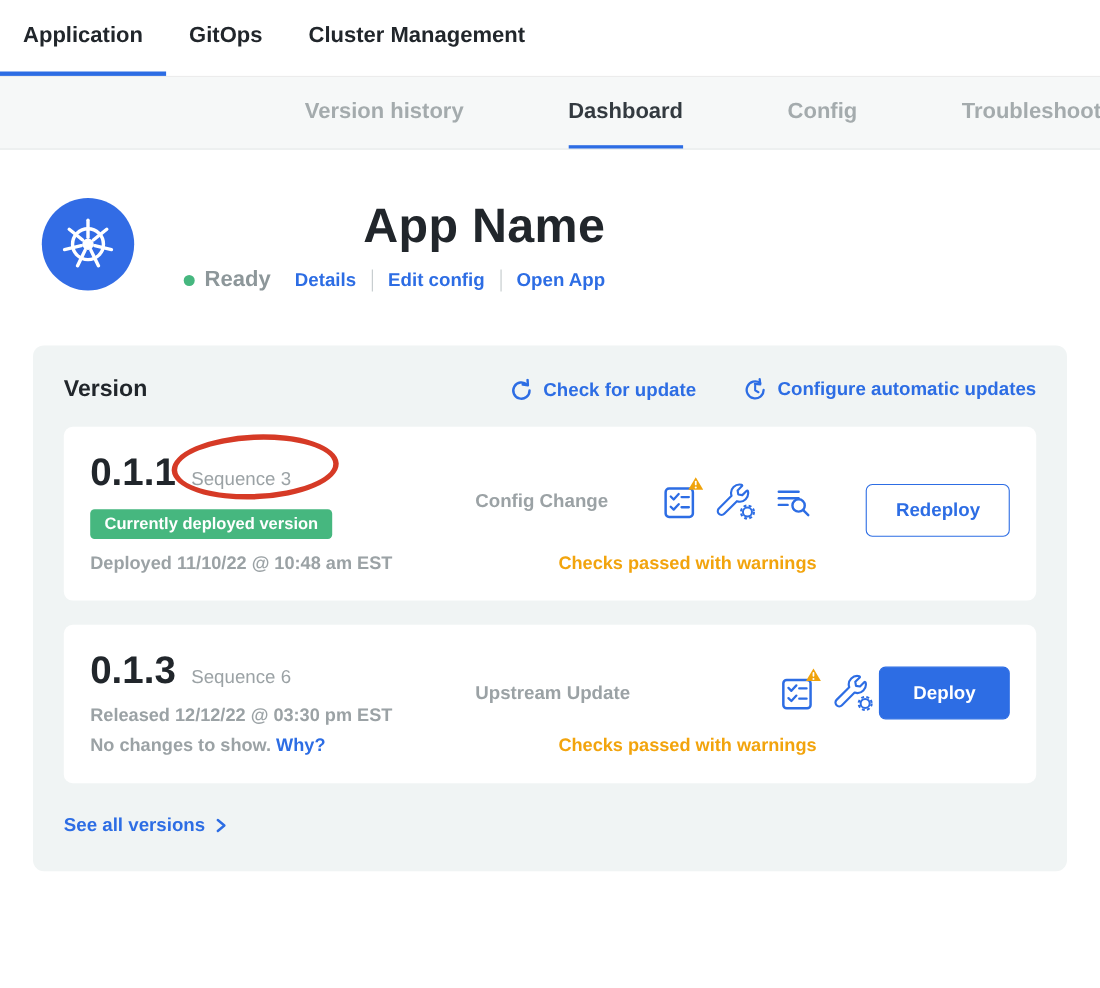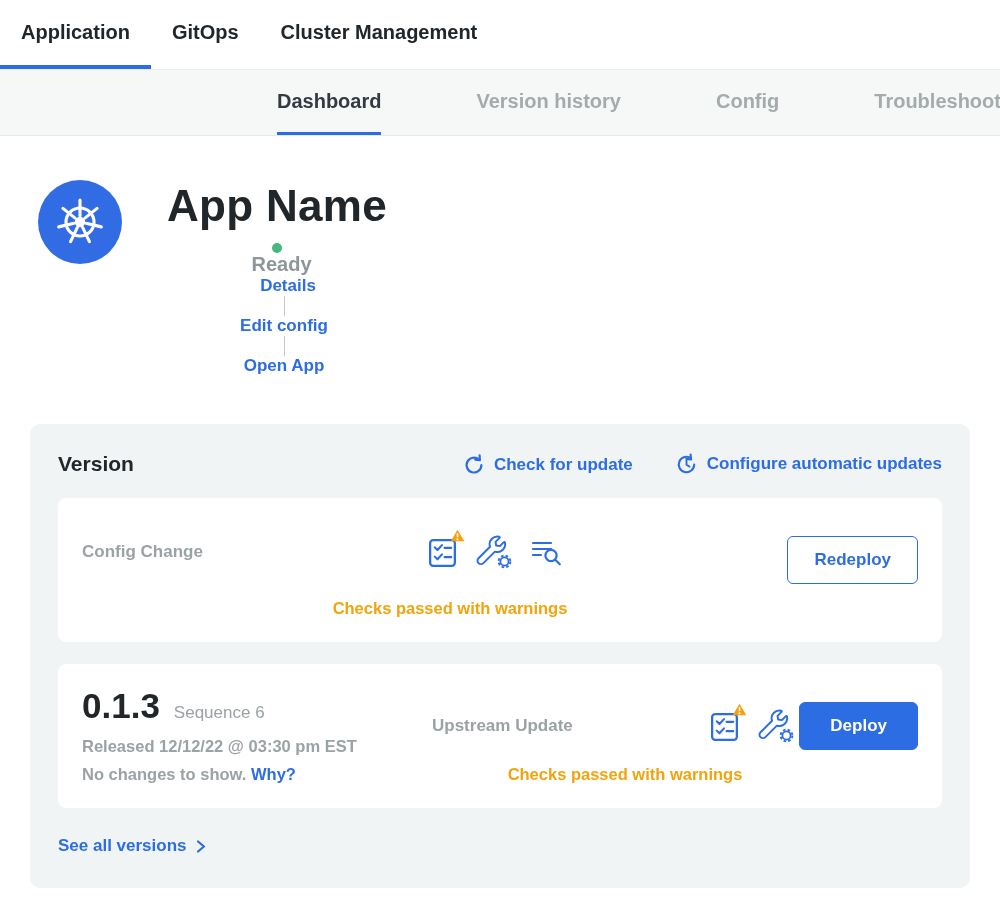--- a/index.html
+++ b/index.html
@@ -37,21 +37,21 @@
 
   
   .app-header { display: flex; align-items: flex-start; padding: 44px 0 0 38px; }
   .k8s-logo {
     width: 84px; height: 84px; border-radius: 50%;
     background: #326ce5; display: flex; align-items: center; justify-content: center;
     flex: 0 0 84px;
   }
   .title-block { margin-left: 45px; padding-top: 1px; }
   .app-title { font-size: 44px; font-weight: 700; letter-spacing: 0.3px; color: #21262b; text-align: right; }
-  .status-row { display: flex; align-items: center; margin-top: 12px; flex-direction: column; }
+  .status-row { display: flex; align-items: center; margin-top: 12px; }
   .status-dot { width: 10px; height: 10px; border-radius: 50%; background: #46b77f; }
   .status-text { margin-left: 9px; font-size: 20px; font-weight: 700; color: #8d979a; }
   .hdr-link { margin-left: 20px; font-size: 17px; font-weight: 700; color: #2d6de4; cursor: pointer; }
   .hdr-link.first { margin-left: 22px; }
   .sep { width: 1px; height: 20px; background: #c2c9cb; margin-left: 14px; }
   .hdr-link.after-sep { margin-left: 14px; }
 
   
   .version-panel {
     margin: 48px 30px 0; background: #f0f4f4; border-radius: 10px;
@@ -115,22 +115,22 @@
 </head>
 <body>
 
 <header class="topnav">
   <div class="topnav-item active">Application</div>
   <div class="topnav-item">GitOps</div>
   <div class="topnav-item">Cluster Management</div>
 </header>
 
 <nav class="subnav">
+  <div class="subnav-item">Version history</div>
   <div class="subnav-item active">Dashboard</div>
-  <div class="subnav-item">Version history</div>
   <div class="subnav-item">Config</div>
   <div class="subnav-item">Troubleshoot</div>
 </nav>
 
 <section class="app-header">
   <div class="k8s-logo">
     <svg width="52" height="52" viewBox="0 0 50 50">
       <g stroke="#ffffff" stroke-width="3" stroke-linecap="round" fill="none">
         <circle cx="25" cy="25" r="13.5"></circle>
         <line x1="25" y1="19" x2="25" y2="4"></line>
@@ -175,20 +175,29 @@
           <path d="M19.2 11.5 a7.7 7.7 0 1 1 -3.1 -6.2" fill="none" stroke="#2d6de4" stroke-width="2.1" stroke-linecap="round"></path>
           <path d="M15.6 1.6 L16.1 6.5 L11.3 5.9" fill="none" stroke="#2d6de4" stroke-width="2.1" stroke-linecap="round" stroke-linejoin="round"></path>
           <path d="M11.5 7.4 V11.8 L14.5 13.6" fill="none" stroke="#2d6de4" stroke-width="1.9" stroke-linecap="round" stroke-linejoin="round"></path>
         </svg>
         <span>Configure automatic updates</span>
       </span>
     </div>
   </div>
 
   <div class="version-card">
+    <div class="vc-left">
+      <div class="version-row">
+        <span class="version-num">0.1.1</span>
+        <span class="seq">Sequence 3</span>
+        <span class="red-ellipse"></span>
+      </div>
+      <div class="deployed-badge">Currently deployed version</div>
+      <div class="meta">Deployed 11/10/22 @ 10:48 am EST</div>
+    </div>
     <div class="vc-right">
       <div class="vc-right-top">
         <span class="change-type">Config Change</span>
         <span class="icon-row">
           <span class="icon-wrap">
             <svg width="31" height="33" viewBox="0 0 30 32">
               <rect x="3" y="4" width="24" height="25" rx="3" fill="none" stroke="#2d6de4" stroke-width="2.2"></rect>
               <path d="M7.5 11 l2.6 2.6 4.4-4.8" fill="none" stroke="#2d6de4" stroke-width="2" stroke-linecap="round" stroke-linejoin="round"></path>
               <line x1="17" y1="11.5" x2="23.5" y2="11.5" stroke="#2d6de4" stroke-width="2" stroke-linecap="round"></line>
               <path d="M7.5 20 l2.6 2.6 4.4-4.8" fill="none" stroke="#2d6de4" stroke-width="2" stroke-linecap="round" stroke-linejoin="round"></path>

